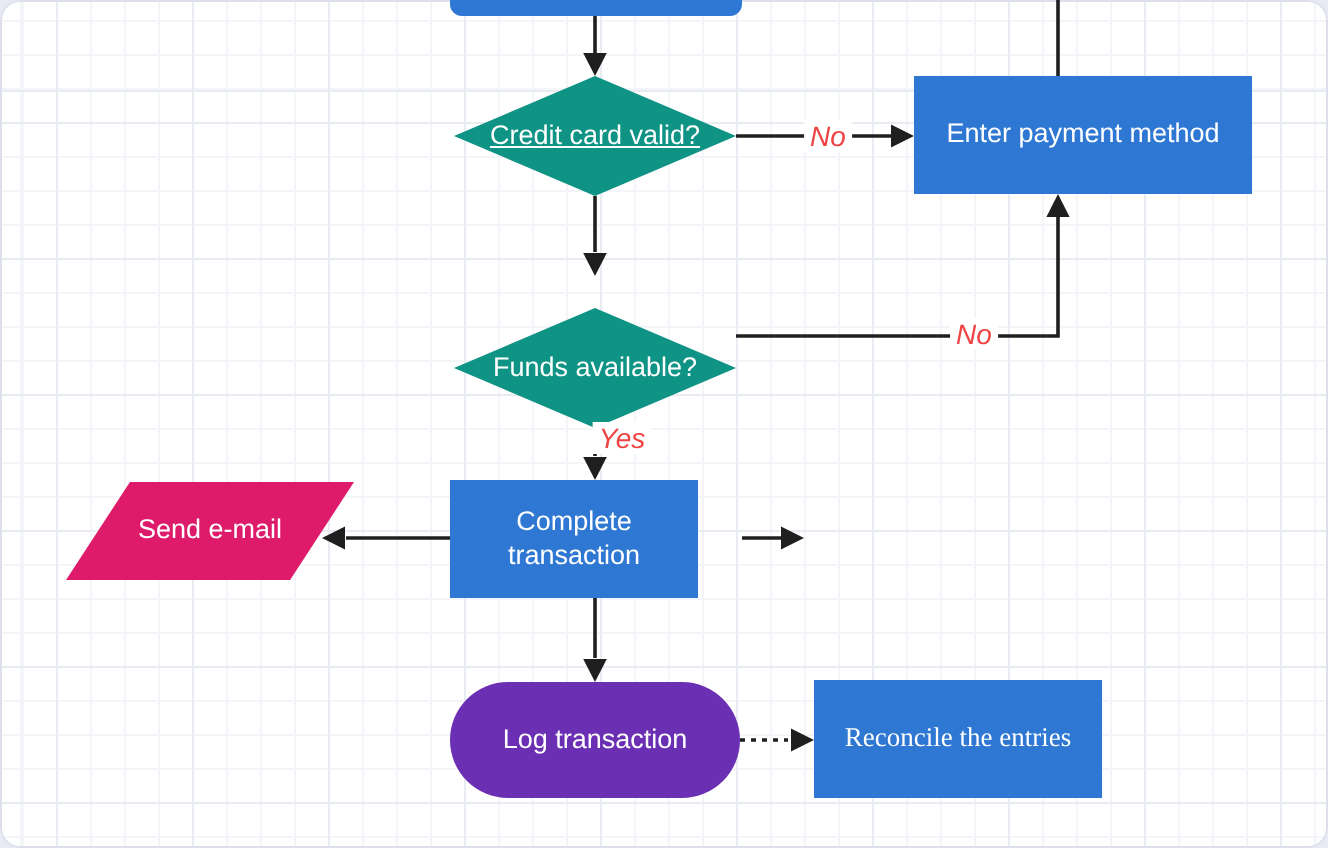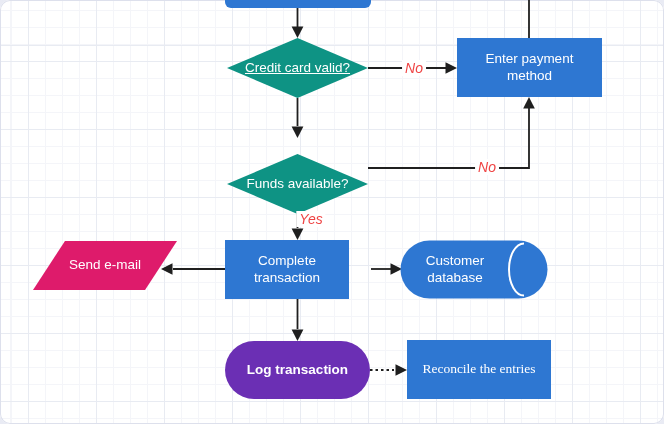--- a/index.html
+++ b/index.html
@@ -16,21 +16,21 @@
     box-shadow:inset 0 0 0 1px #dde0ec;}
   .wires{position:absolute;inset:0;z-index:1;}
   .wires path{stroke:#1f1f1f;stroke-width:1.8;fill:none;}
   .wires path.dotted{stroke-dasharray:2.5 3;}
   .wires polygon{fill:#1f1f1f;stroke:none;}
   .node{position:absolute;z-index:2;display:flex;align-items:center;justify-content:center;
     color:#ffffff;font-size:13.5px;line-height:1.25;text-align:center;box-sizing:border-box;}
   .process{background:#2e77d2;}
   .decision{background:#0e9384;clip-path:polygon(50% 0,100% 50%,50% 100%,0 50%);}
   .data-shape{background:#de1b6b;clip-path:polygon(22.2% 0,100% 0,77.8% 100%,0 100%);}
-  .terminator{background:#6b2fb4;border-radius:29px;font-weight:bold;}
+  .terminator{background:#6b2fb4;border-radius:29px;}
   .bar{background:#2e77d2;border-radius:6px;}
   .cyl-label{position:absolute;inset:0;z-index:2;display:flex;align-items:center;justify-content:center;
     color:#fff;font-size:13.5px;line-height:1.25;text-align:center;padding-right:38px;box-sizing:border-box;}
   .edge-label{position:absolute;z-index:3;transform:translate(-50%,-50%);
     background:#ffffff;color:#ef4444;font-size:14px;padding:0 3px;font-style:italic;}
   .node-label{pointer-events:none;}
 </style>
 </head>
 <body>
 
@@ -67,43 +67,36 @@
 
       <path d="M529 0 V38"></path>
     </svg>
 
     <div class="node bar" style="left:225px;top:-24px;width:146px;height:32px;"></div>
 
     <div class="node decision" style="left:227px;top:38px;width:141px;height:60px;text-decoration:underline;">
       <span class="node-label">Credit card valid?</span>
     </div>
 
-    <div class="node process" style="left:457px;top:38px;width:145px;height:59px;padding:0 5px;">
+    <div class="node process" style="left:457px;top:38px;width:169px;height:59px;padding:0 5px;">
       <span class="node-label">Enter payment method</span>
     </div>
 
     <div class="node decision" style="left:227px;top:154px;width:141px;height:60px;">
       <span class="node-label">Funds available?</span>
     </div>
 
     <div class="node process" style="left:225px;top:240px;width:124px;height:59px;padding:4px 5px;">
       <span class="node-label">Complete transaction</span>
     </div>
 
     <div class="node data-shape" style="left:33px;top:241px;width:144px;height:49px;">
       <span class="node-label">Send e-mail</span>
     </div>
 
-    <div class="node" style="left:400px;top:240px;width:148px;height:59px;background:transparent;">
-      <svg width="148" height="59" viewBox="0 0 148 59" style="position:absolute;inset:0;">
-        <rect x="0.5" y="0.5" width="147" height="58" rx="29" ry="29" fill="#2e77d2"></rect>
-        <path d="M124 3.5 A 15 26 0 0 0 124 55.5" fill="none" stroke="#ffffff" stroke-width="2"></path>
-      </svg>
-      <div class="cyl-label">Customer database</div>
-    </div>
 
     <div class="node terminator" style="left:225px;top:341px;width:145px;height:58px;">
       <span class="node-label">Log transaction</span>
     </div>
 
     <div class="node process" style="left:407px;top:340px;width:144px;height:59px;padding:0 4px;font-family:Liberation Serif, serif;">
       <span class="node-label">Reconcile the entries</span>
     </div>
 
     <div class="edge-label" style="left:414px;top:68px;">No</div>

